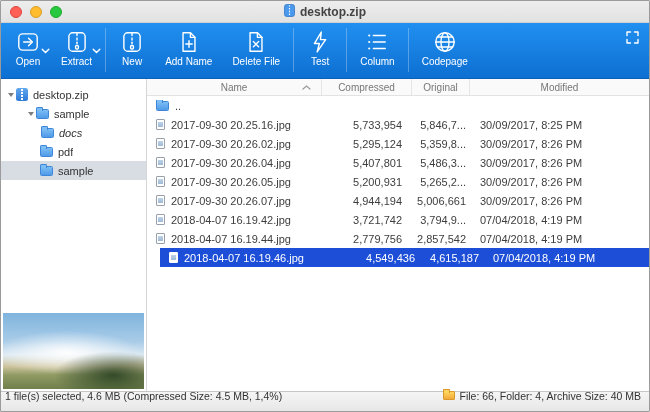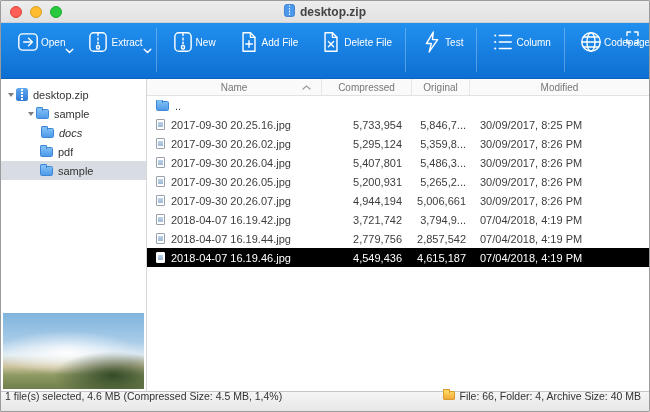--- a/index.html
+++ b/index.html
@@ -27,21 +27,21 @@
   .title-wrap { display: flex; align-items: center; gap: 5px; }
   .title { font-size: 12px; font-weight: bold; color: #434343; }
 
   
   .toolbar {
     height: 56px; flex: none; position: relative;
     background: linear-gradient(#2190f0, #0d6fd2);
     border-bottom: 1px solid #0a62bb;
     display: flex; align-items: flex-start; padding: 4px 40px 0 4px;
   }
-  .tb-item { position: relative; display: flex; flex-direction: row; align-items: center; padding: 2px 10px 0; cursor: default; }
+  .tb-item { position: relative; display: flex; flex-direction: column; align-items: center; padding: 2px 10px 0; cursor: default; }
   .tb-icon { width: 26px; height: 26px; display: block; }
   .tb-icon svg { display: block; }
   .tb-label { margin-top: 1px; font-size: 10px; color: #fff; white-space: nowrap; }
   .tb-chev { position: absolute; top: 13px; right: 1px; }
   .tb-sep { width: 1px; height: 44px; margin: 1px 3px 0; background: rgba(255,255,255,0.28); }
   .tb-expand { position: absolute; right: 10px; top: 7px; cursor: pointer; }
 
   
   .content { flex: 1; min-height: 0; display: flex; background: #fff; }
 
@@ -77,21 +77,21 @@
   .hc { position: relative; height: 100%; display: flex; align-items: center; justify-content: center; border-right: 1px solid #e6e6e6; cursor: default; }
   .hc:last-child { border-right: none; }
   .col-name { width: 175px; }
   .col-comp { width: 90px; }
   .col-orig { width: 58px; }
   .col-mod  { flex: 1; }
   .sort-caret { position: absolute; right: 10px; top: 6px; line-height: 0; }
 
   .rows { flex: 1; overflow: hidden; }
   .row { display: flex; align-items: center; height: 19px; font-size: 11px; color: #3d3d3d; cursor: default; }
-  .row.selected { background: #000000; color: #fff; }
+  .row.selected { background: #1d4ed8; color: #fff; margin-left: 13px; }
   .row.selected .file-ic { border-color: #fff; background: #fff; }
   .c-name { width: 175px; display: flex; align-items: center; padding-left: 9px; white-space: nowrap; overflow: hidden; }
   .c-name .ic { margin-right: 6px; }
   .c-comp { width: 90px; text-align: right; padding-right: 10px; white-space: nowrap; }
   .c-orig { width: 58px; text-align: right; padding-right: 4px; white-space: nowrap; overflow: hidden; }
   .c-mod  { flex: 1; padding-left: 10px; white-space: nowrap; overflow: hidden; }
 
   
   .statusbar {
     height: 20px; flex: none; background: linear-gradient(#f5f5f5, #e7e7e7);
@@ -168,21 +168,21 @@
         </div>
         <div class="tb-item">
           <span class="tb-icon">
             <svg width="26" height="26" viewBox="0 0 24 24" fill="none" stroke="#ffffff" stroke-width="1.3" stroke-linecap="round" stroke-linejoin="round">
               <path d="M6.5 3.5h6.8l4.2 4.2V20.5h-11z"></path>
               <path d="M13.3 3.5v4.2h4.2"></path>
               <path d="M12 10.8v6"></path>
               <path d="M9 13.8h6"></path>
             </svg>
           </span>
-          <span class="tb-label">Add File</span>
+          <span class="tb-label">Add Name</span>
         </div>
         <div class="tb-item">
           <span class="tb-icon">
             <svg width="26" height="26" viewBox="0 0 24 24" fill="none" stroke="#ffffff" stroke-width="1.3" stroke-linecap="round" stroke-linejoin="round">
               <path d="M6.5 3.5h6.8l4.2 4.2V20.5h-11z"></path>
               <path d="M13.3 3.5v4.2h4.2"></path>
               <path d="M9.6 11.6l4.8 4.8"></path>
               <path d="M14.4 11.6l-4.8 4.8"></path>
             </svg>
           </span>

